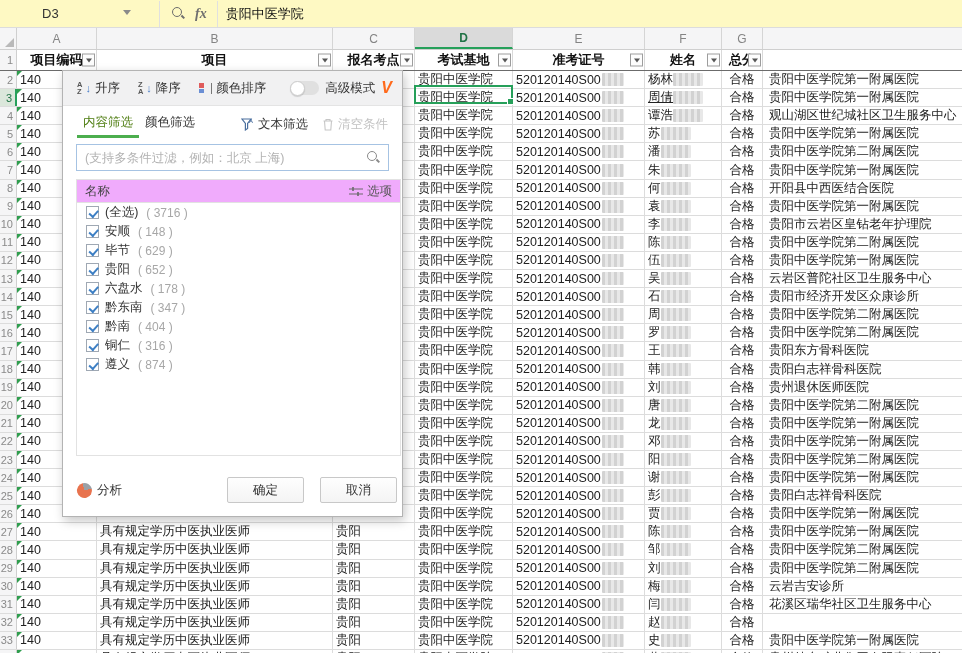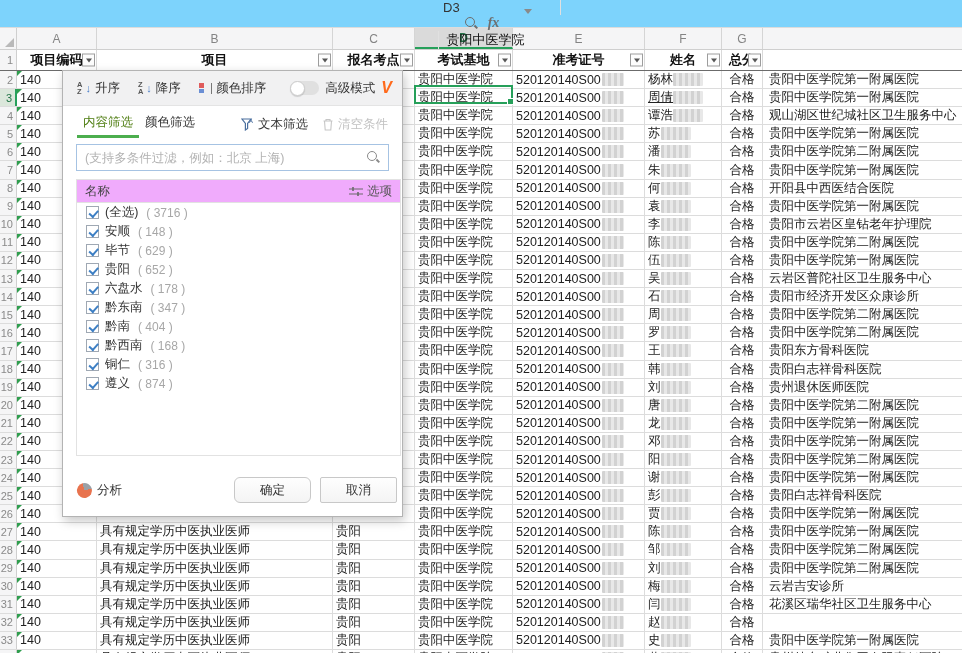--- a/index.html
+++ b/index.html
@@ -1,20 +1,20 @@
 <!DOCTYPE html>
 <html><head>
 <meta charset="utf-8">
 <style>
   html,body{margin:0;padding:0;background:#fff;}
   .app{position:relative;width:962px;height:653px;overflow:hidden;background:#fff;
        font-family:"Liberation Sans","DejaVu Sans",sans-serif;font-size:12.5px;color:#222;
        -webkit-font-smoothing:antialiased;}
   
-  .toolbar{position:relative;height:27px;border-bottom:1px solid #dcdcdc;background:#7dd3fc;display:flex;align-items:center;flex-direction:column;}
+  .toolbar{position:relative;height:27px;border-bottom:1px solid #dcdcdc;background:#fef9c3;display:flex;align-items:center;}
   .name-box{width:160px;height:26px;display:flex;align-items:center;padding-left:42px;box-sizing:border-box;
             border-right:1px solid #e0e0e0;position:relative;font-size:13px;color:#333;}
   .name-box .dd{position:absolute;right:28px;top:9px;width:0;height:0;border-left:4px solid transparent;
                 border-right:4px solid transparent;border-top:5px solid #8a8a8a;}
   .tb-icons{display:flex;align-items:center;gap:10px;padding:0 10px 0 12px;}
   .mag{position:relative;width:13px;height:13px;}
   .mag::before{content:"";position:absolute;left:0;top:0;width:8px;height:8px;border:1.6px solid #6d6d6d;border-radius:50%;}
   .mag::after{content:"";position:absolute;left:9px;top:9px;width:4px;height:1.6px;background:#6d6d6d;transform:rotate(45deg);}
   .fx{font-family:"Liberation Serif","DejaVu Serif",serif;font-style:italic;color:#6f6f6f;font-size:14px;font-weight:bold;}
   .fbar{flex:1;height:26px;border-left:1px solid #e0e0e0;display:flex;align-items:center;padding-left:8px;font-size:13px;color:#111;}
@@ -92,21 +92,21 @@
   .cb{width:13px;height:13px;box-sizing:border-box;border:1px solid #9fa8b3;background:#fff;position:relative;margin-right:6px;flex:none;}
   .cb::after{content:"";position:absolute;left:2px;top:3px;width:7px;height:3.5px;border-left:2px solid #3d7fc4;
              border-bottom:2px solid #3d7fc4;transform:rotate(-48deg);}
   .item .lbl{color:#333;}
   .item .cnt{color:#a7a7a7;margin-left:8px;font-size:12px;}
   .dlgfooter{position:absolute;left:0;right:0;bottom:12px;height:27px;display:flex;align-items:center;padding:0 1px 0 14px;}
   .analyze{display:flex;align-items:center;gap:5px;color:#333;}
   .pie{width:15px;height:15px;border-radius:50%;background:conic-gradient(#9aa0a6 0 90deg,#e8734e 90deg 360deg);transform:rotate(-15deg);}
   .btn{position:absolute;top:0;width:77px;height:26px;box-sizing:border-box;border:1px solid #c8c8c8;border-radius:2px;
        background:linear-gradient(#fefefe,#f4f4f4);display:flex;align-items:center;justify-content:center;color:#333;cursor:default;}
-  .btn.ok{left:171px;border-radius:6px;} .btn.cancel{left:257px;}
+  .btn.ok{left:164px;} .btn.cancel{left:257px;}
   svg{display:block;}
 </style>
 </head>
 <body>
 
 <div class="app">
 
   <div class="toolbar">
     <div class="name-box">
       <span>D3</span>
@@ -1234,25 +1234,20 @@
     <span class="lbl">黔东南</span>
     <span class="cnt">( 347 )</span>
   </div>
 
   <div class="item">
     <span class="cb"></span>
     <span class="lbl">黔南</span>
     <span class="cnt">( 404 )</span>
   </div>
 
-  <div class="item">
-    <span class="cb"></span>
-    <span class="lbl">黔西南</span>
-    <span class="cnt">( 168 )</span>
-  </div>
 
   <div class="item">
     <span class="cb"></span>
     <span class="lbl">铜仁</span>
     <span class="cnt">( 316 )</span>
   </div>
 
   <div class="item">
     <span class="cb"></span>
     <span class="lbl">遵义</span>

